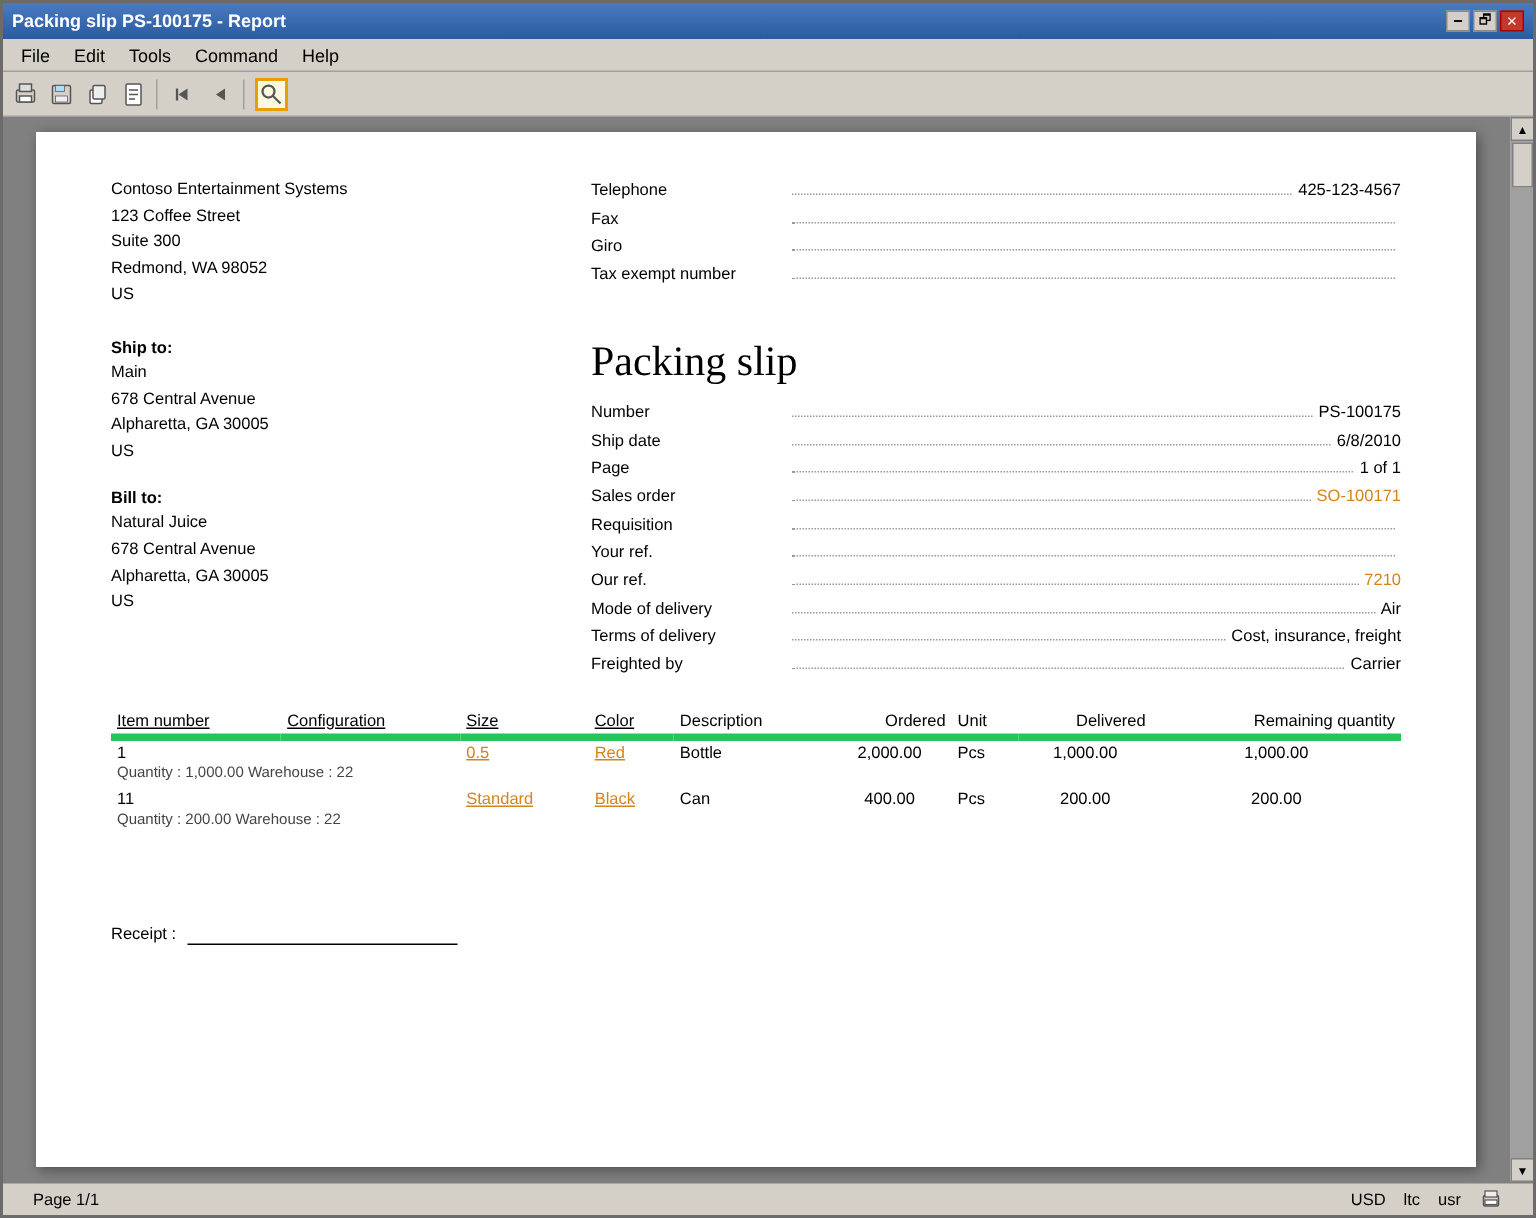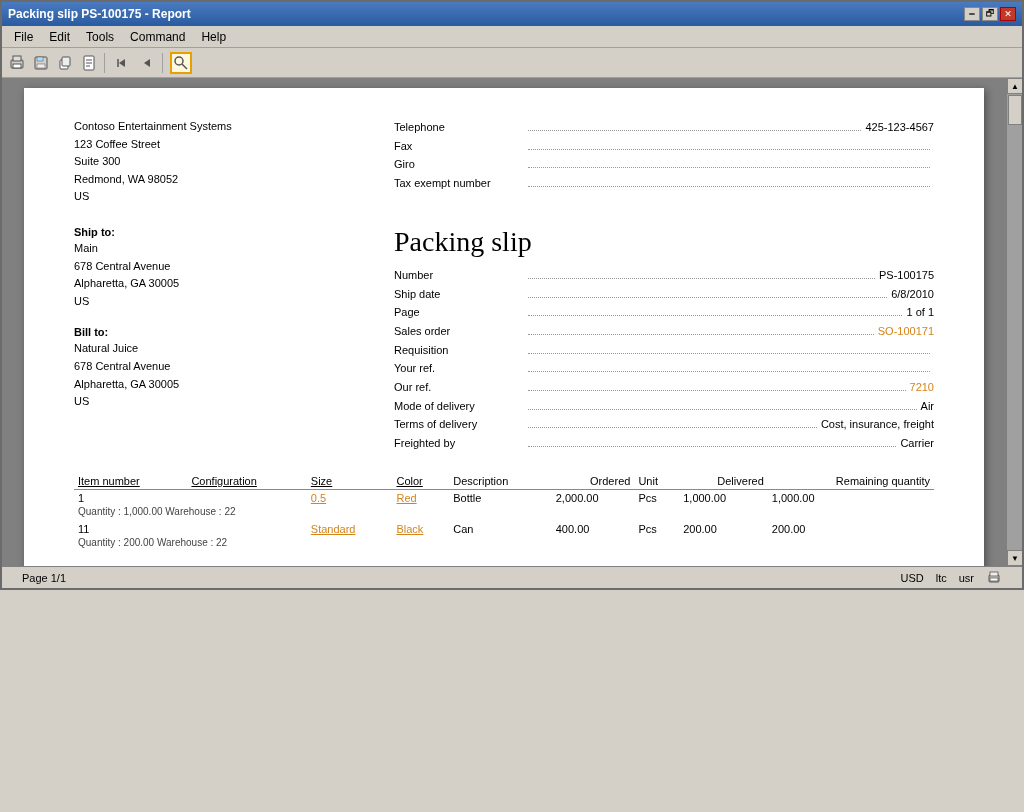--- a/index.html
+++ b/index.html
@@ -1,19 +1,19 @@
 <!DOCTYPE html>
 <html><head>
   <meta charset="utf-8">
   <style>
     * { margin: 0; padding: 0; box-sizing: border-box; }
     body { font-family: 'Segoe UI', Tahoma, Geneva, Verdana, sans-serif; font-size: 12px; background: #d4d0c8; overflow: hidden; }
 
     
-    .window { width: 1024px; height: 590px; display: flex; flex-direction: column; border: 2px solid #6b6b6b; background: #14532d; }
+    .window { width: 1024px; height: 812px; display: flex; flex-direction: column; border: 2px solid #6b6b6b; background: #14532d; }
     .title-bar { background: linear-gradient(to bottom, #4a7abf, #2a5aa0); color: white; padding: 4px 6px; display: flex; align-items: center; justify-content: space-between; height: 24px; }
     .title-bar-text { font-size: 12px; font-weight: bold; }
     .title-bar-controls { display: flex; gap: 2px; }
     .title-btn { width: 16px; height: 14px; border: 1px solid #888; background: #d4d0c8; font-size: 9px; display: flex; align-items: center; justify-content: center; cursor: pointer; color: #000; }
     .title-btn.close { background: #c0392b; color: white; border-color: #a00; }
 
     
     .menu-bar { background: #d4d0c8; border-bottom: 1px solid #a0a0a0; display: flex; align-items: center; height: 22px; padding: 0 4px; }
     .menu-item { padding: 2px 8px; font-size: 12px; cursor: pointer; }
 
@@ -50,24 +50,24 @@
     
     .packing-slip-title { font-size: 28px; font-weight: normal; margin-bottom: 8px; font-family: Liberation Serif, serif; }
 
     
     .ship-bill-section { display: flex; gap: 40px; margin-bottom: 20px; }
     .ship-left { flex: 0 0 280px; }
     .ship-right { flex: 1; }
 
     
     .items-table { width: 100%; border-collapse: collapse; margin-top: 20px; font-size: 11px; }
-    .items-table th { border-bottom: 1px solid #22c55e; text-align: left; padding: 2px 4px; font-weight: normal; }
+    .items-table th { border-bottom: 5px solid #22c55e; text-align: left; padding: 2px 4px; font-weight: normal; }
     .items-table th.right { text-align: right; }
     .items-table td { padding: 2px 4px; vertical-align: top; }
-    .items-table td.right { text-align: left; }
+    .items-table td.right { text-align: center; }
     .items-table .link { color: #d4841a; }
     .qty-row td { font-size: 10px; color: #444; padding: 0 4px 4px 4px; }
 
     
     .receipt-section { margin-top: 60px; font-size: 11px; display: flex; align-items: center; gap: 8px; }
     .receipt-line { width: 180px; border-bottom: 1px solid #000; height: 14px; }
 
     
     .status-bar { background: #d4d0c8; border-top: 1px solid #808080; padding: 2px 20px; display: flex; justify-content: space-between; align-items: center; height: 22px; font-size: 11px; }
     .status-right { display: flex; gap: 12px; align-items: center; text-align: center; }

